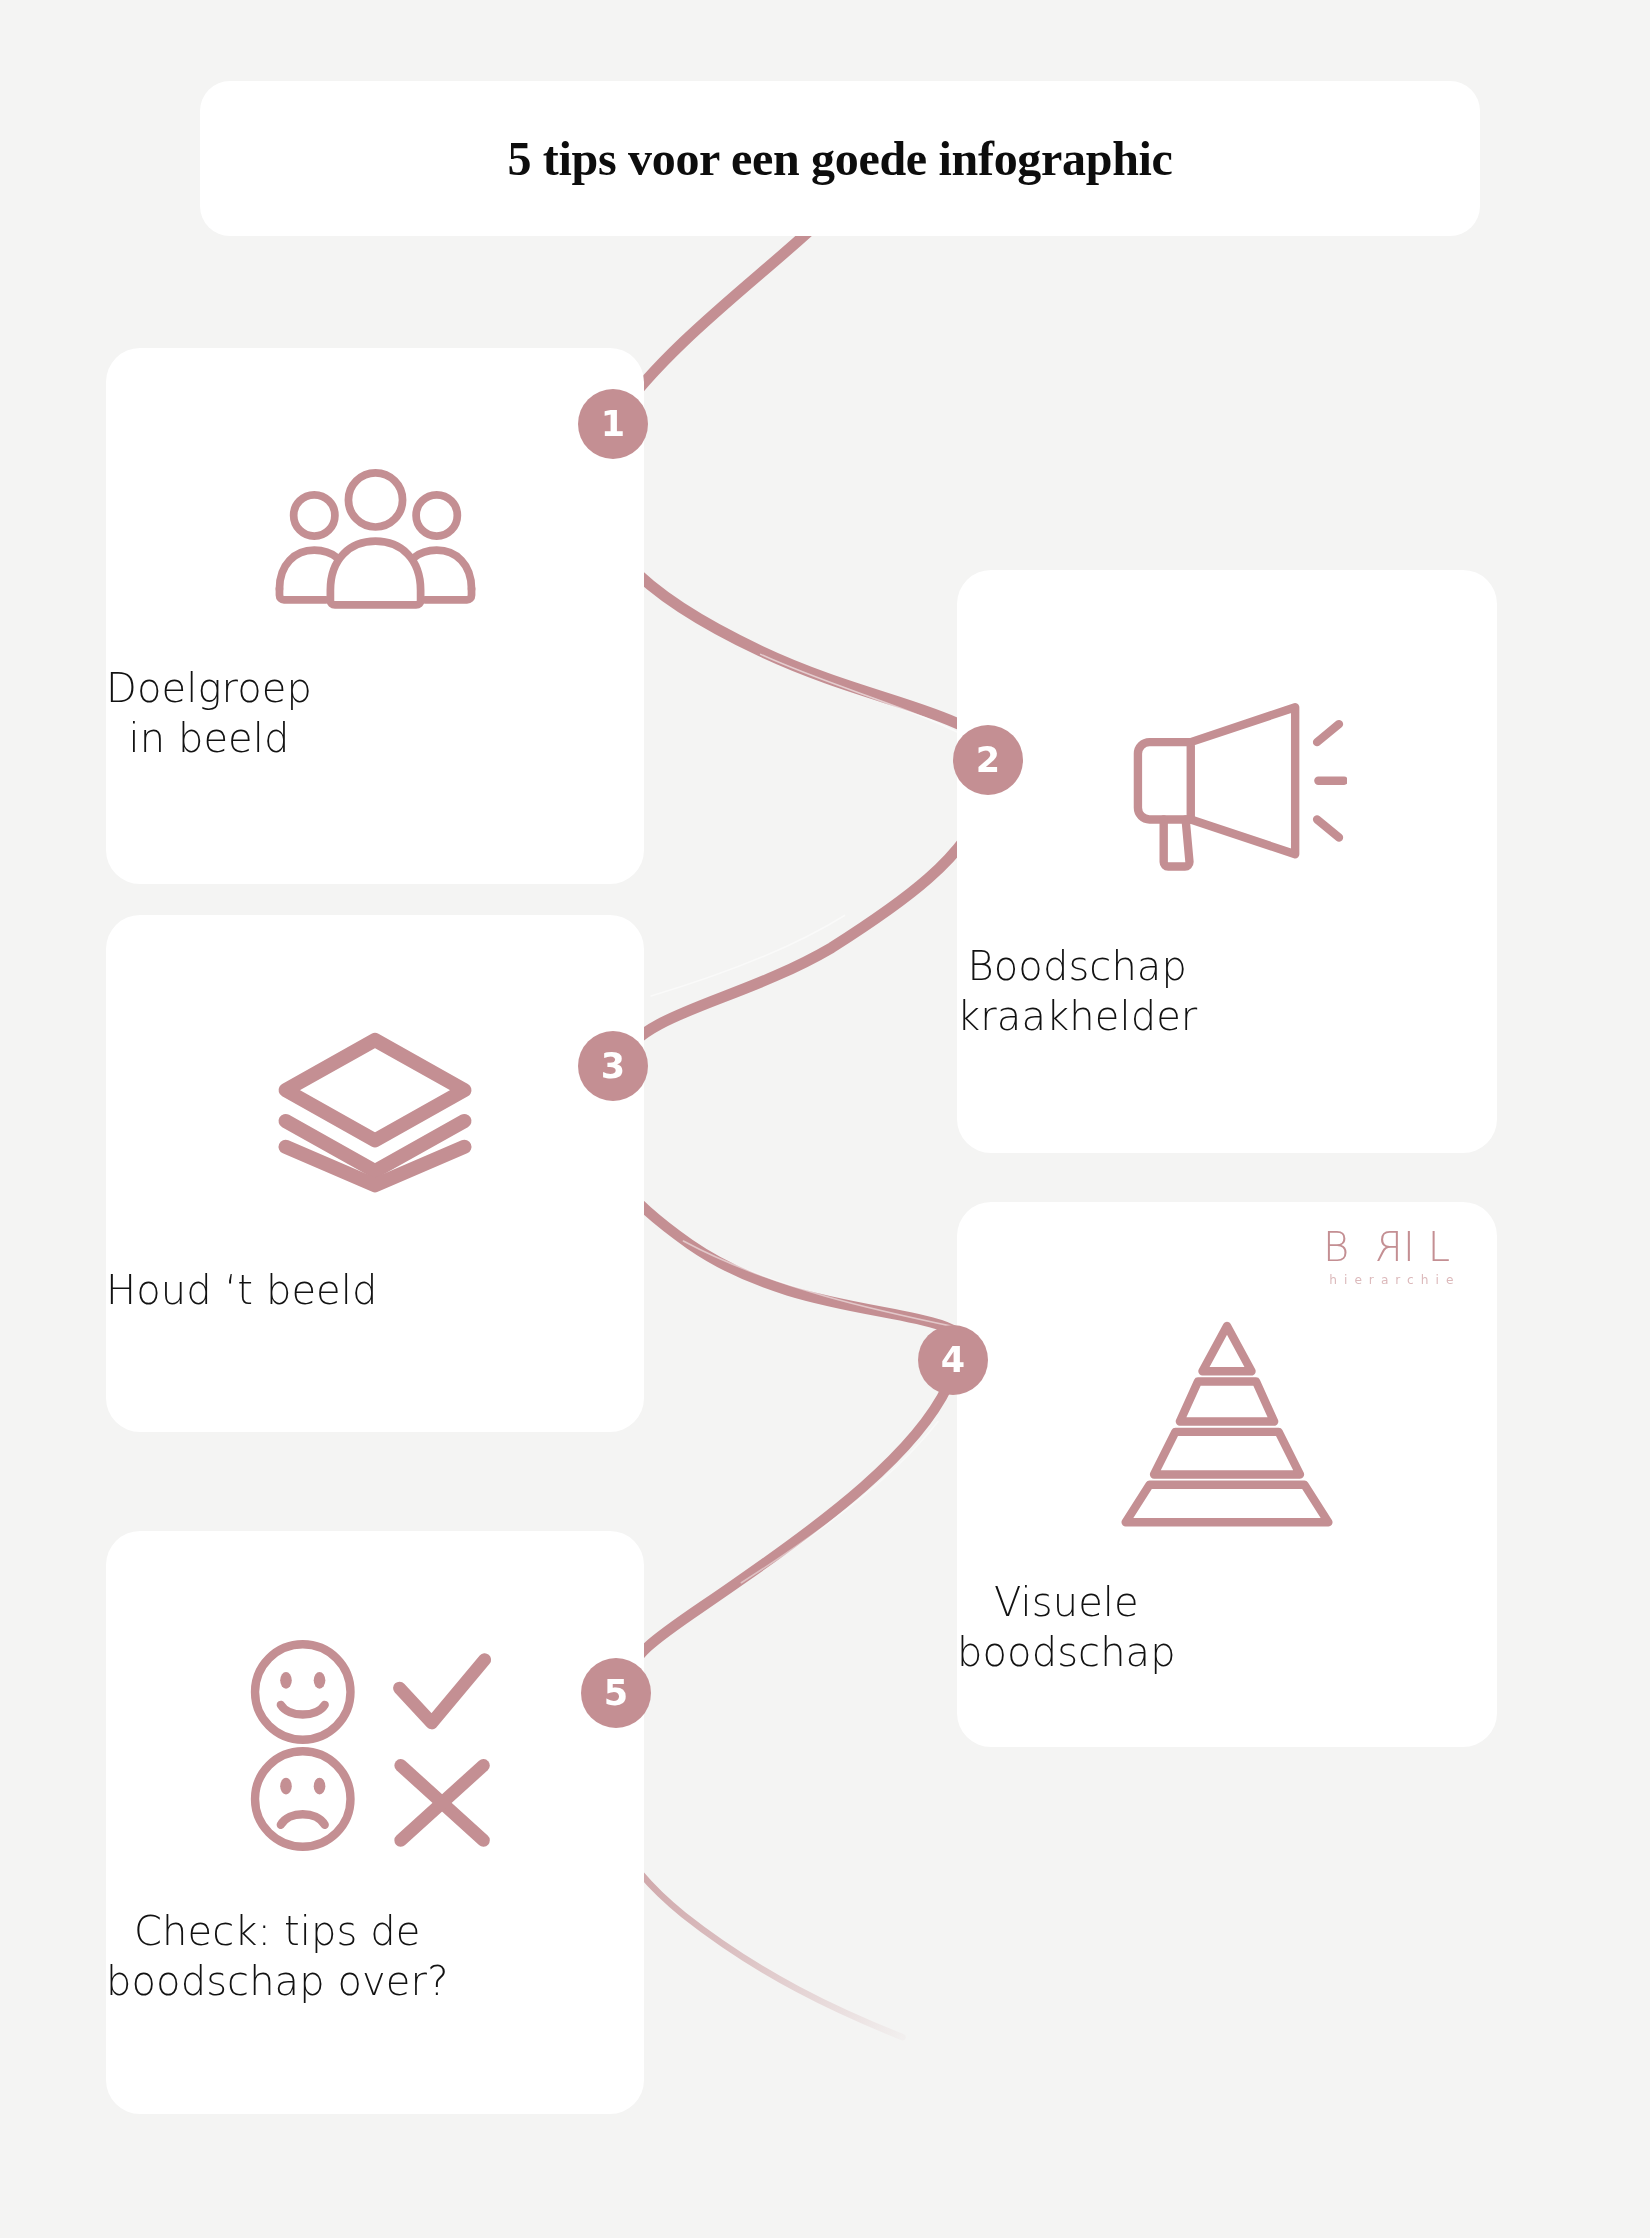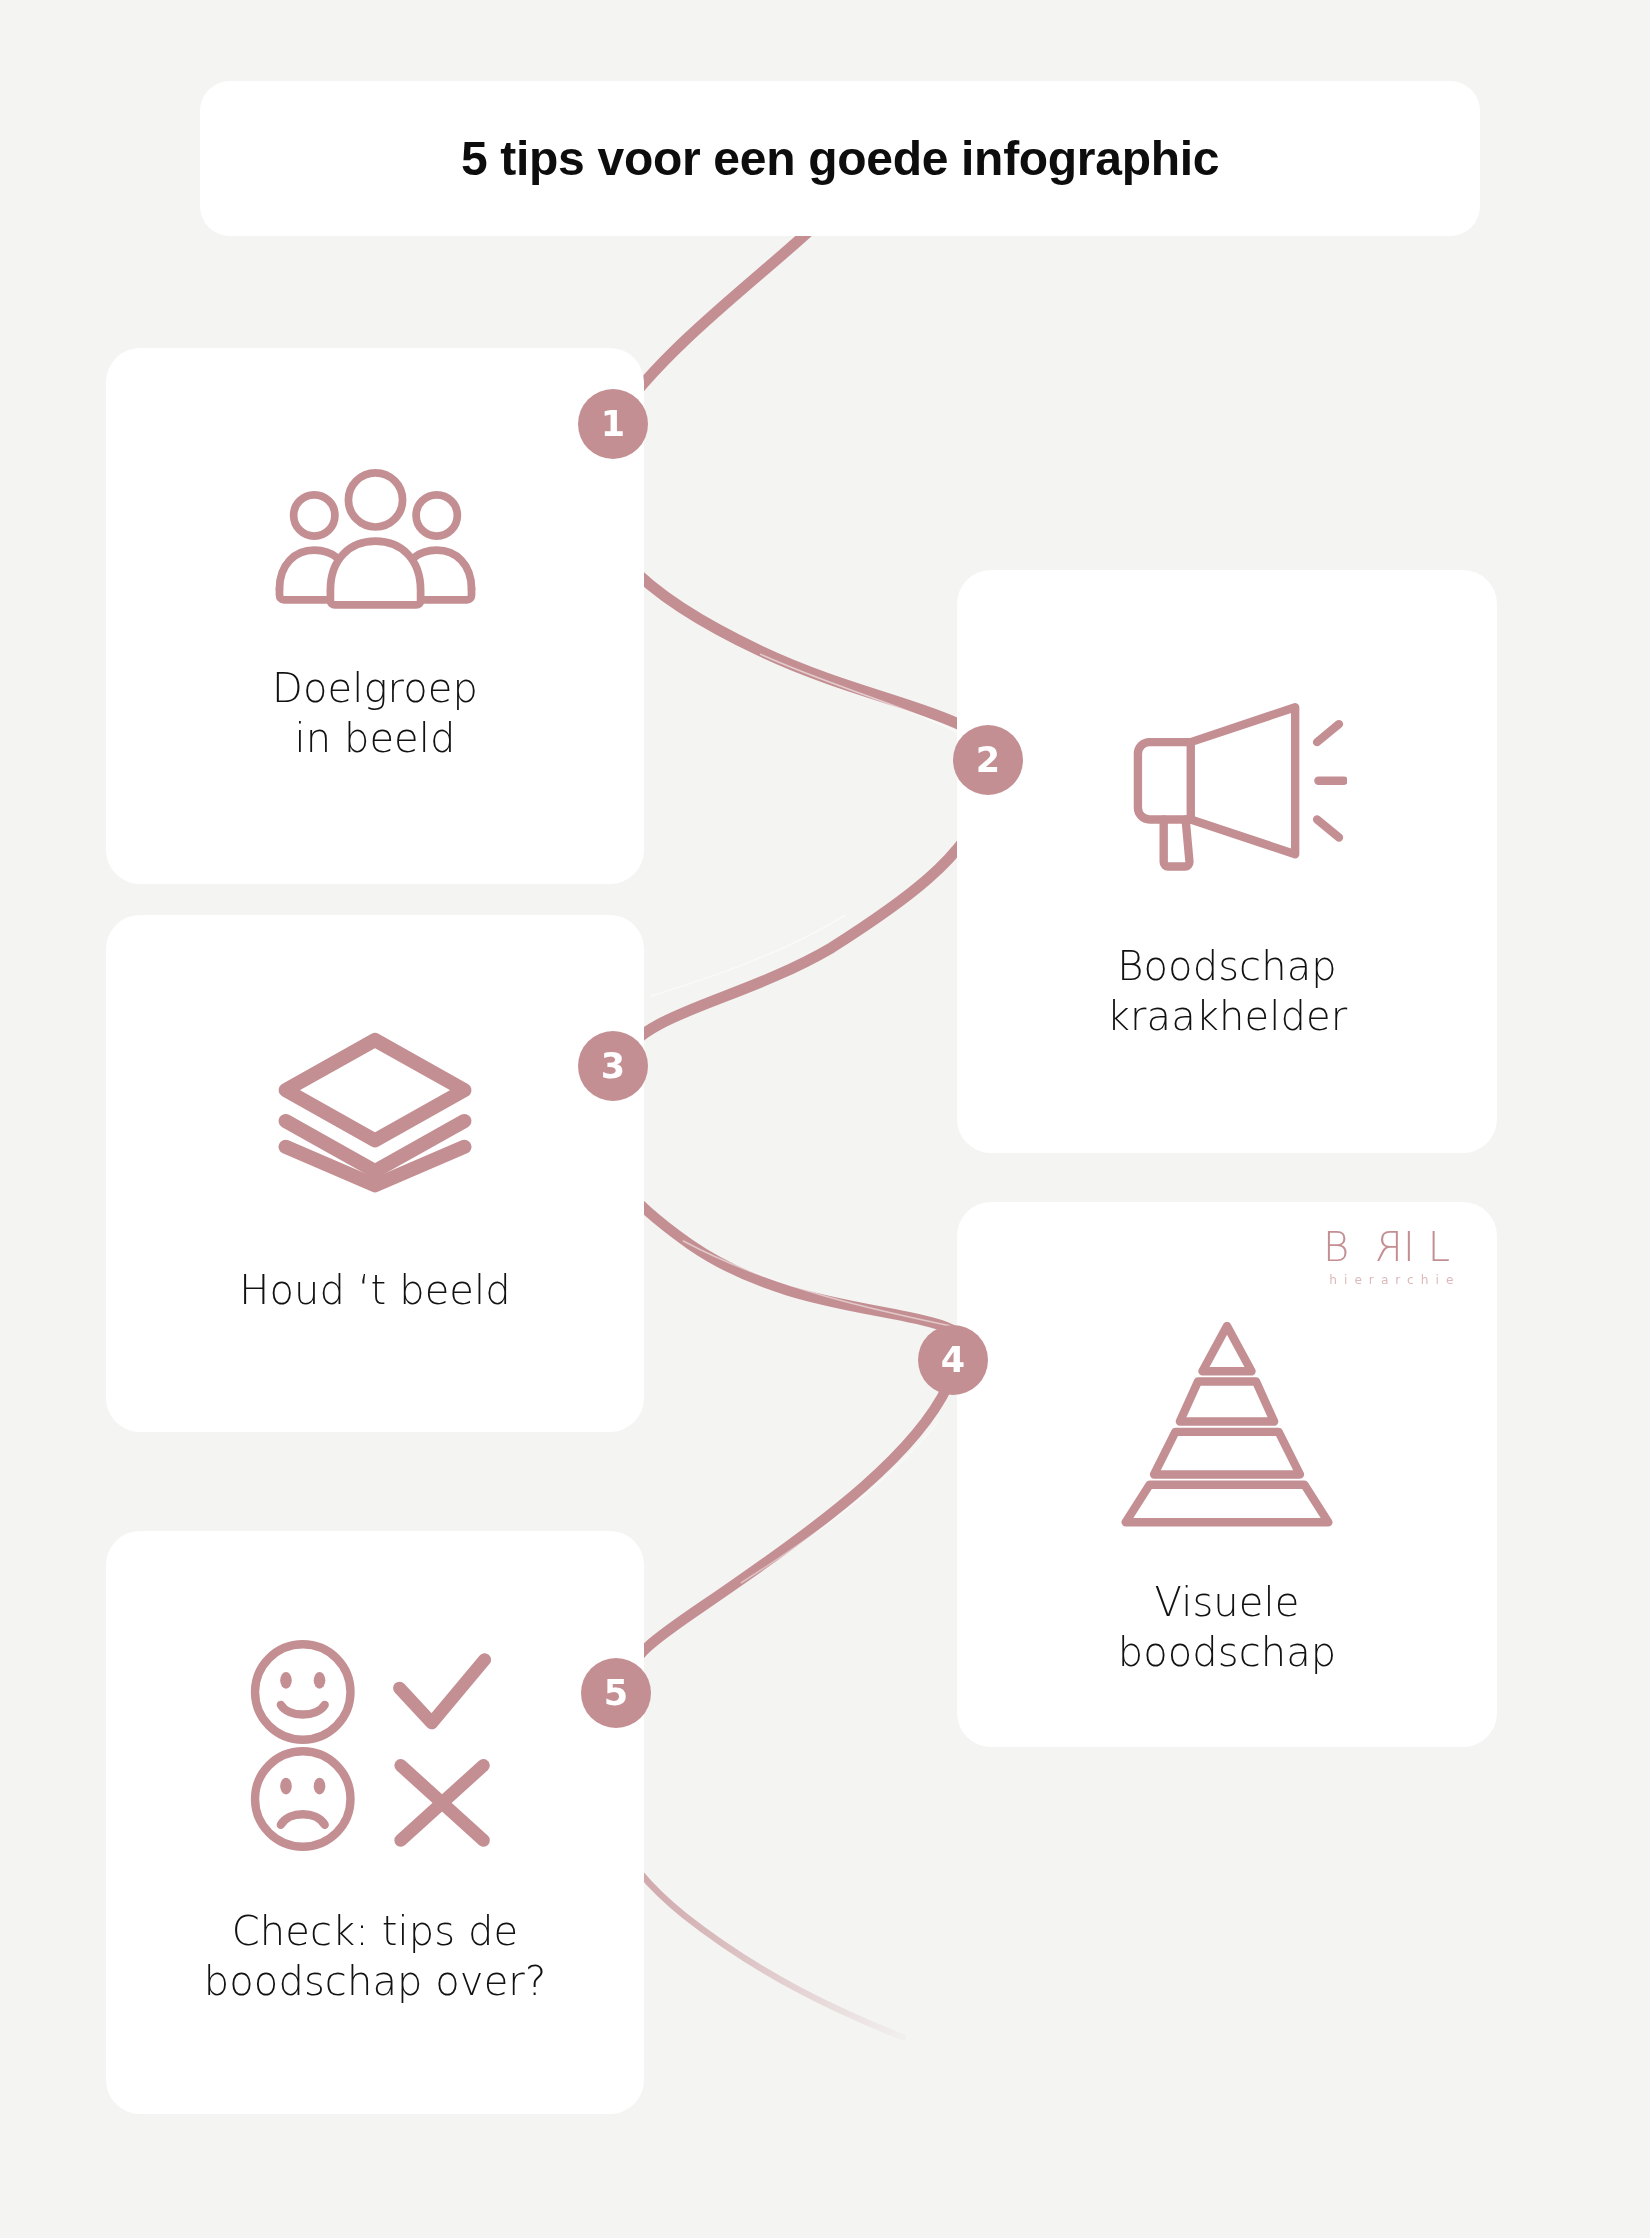--- a/index.html
+++ b/index.html
@@ -51,41 +51,41 @@
   .title-card {
     left: 200px;
     top: 81px;
     width: 1280px;
     height: 155px;
     border-radius: 30px;
     z-index: 3;
     justify-content: center;
   }
   .title-text {
-    font-family: Liberation Sans, sans-serif;
+    font-family: Liberation Serif, serif;
     font-weight: bold;
     font-size: 48px;
     letter-spacing: -0.3px;
     color: #0d0d0d;
     text-align: center;
     line-height: 1;
     white-space: nowrap;
   }
 
   
   .card-1 { left: 106px;  top: 348px;  width: 538px;  height: 536px; }
   .card-2 { left: 957px; top: 570px;  width: 540px;  height: 583px; }
   .card-3 { left: 106px;  top: 915px; width: 538px;  height: 517px; }
   .card-4 { left: 957px; top: 1202px; width: 540px;  height: 545px; }
   .card-5 { left: 106px;  top: 1531px; width: 538px;  height: 583px; }
 
   .card-inner {
     display: flex;
     flex-direction: column;
-    align-items: center;
+    align-items: flex-start;
     width: 100%;
   }
 
   .icon-wrap {
     display: flex;
     align-items: center;
     justify-content: center;
     width: 100%;
   }
 

